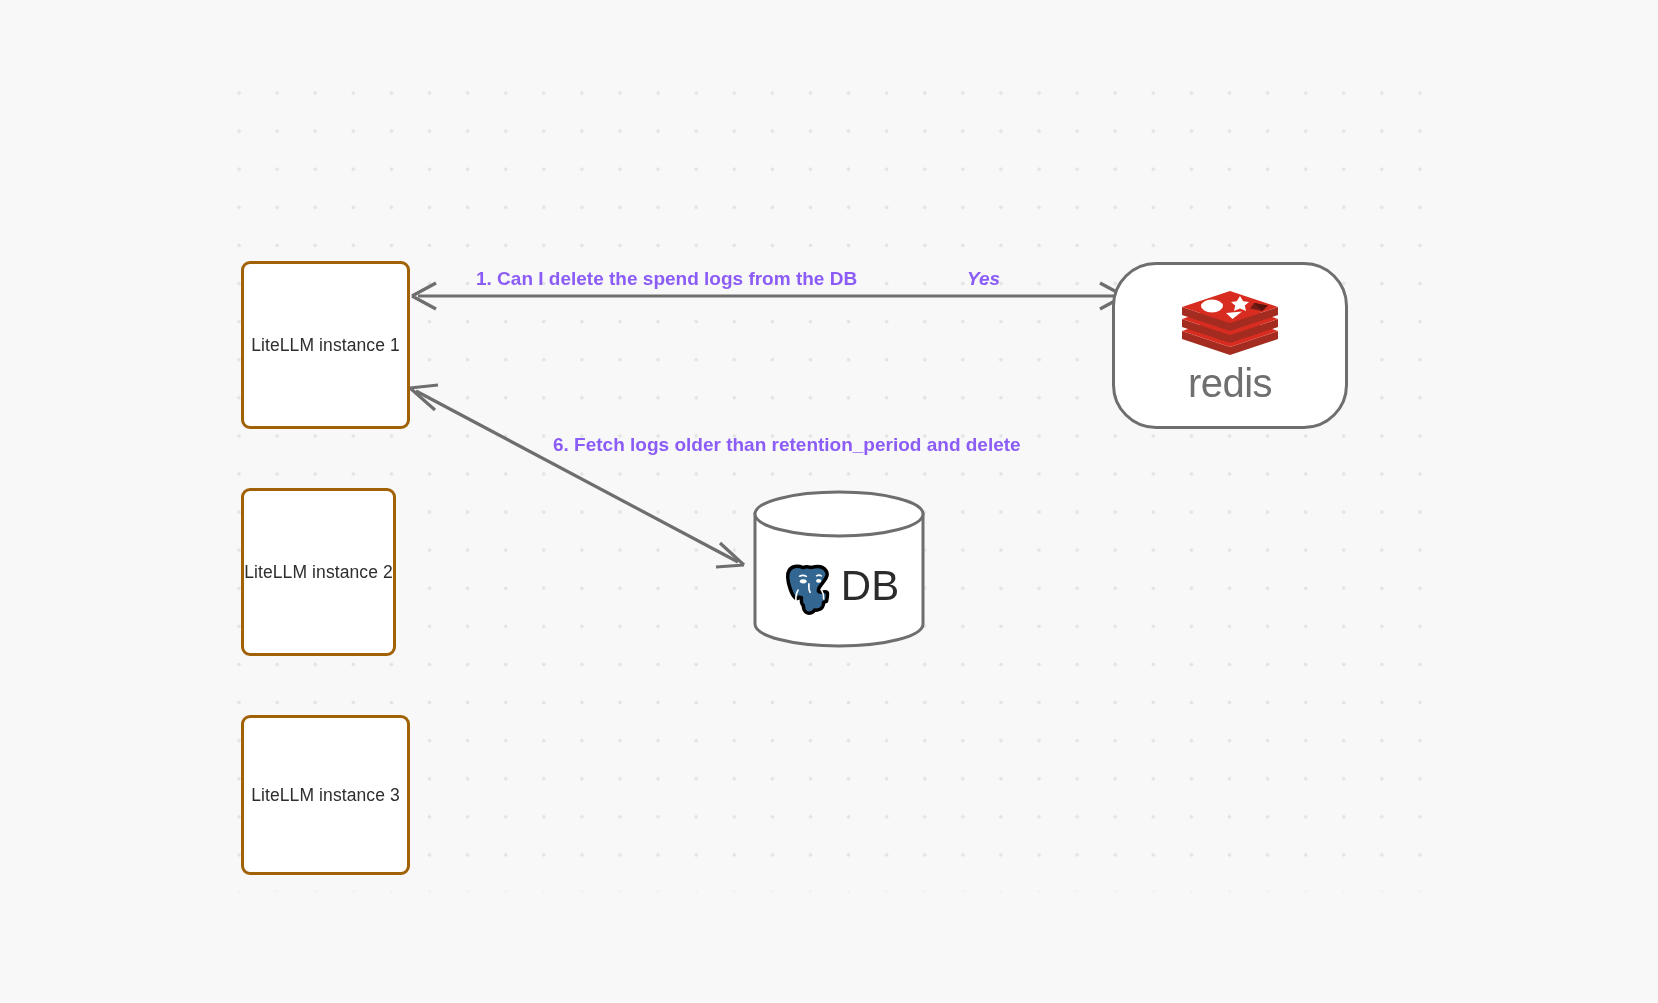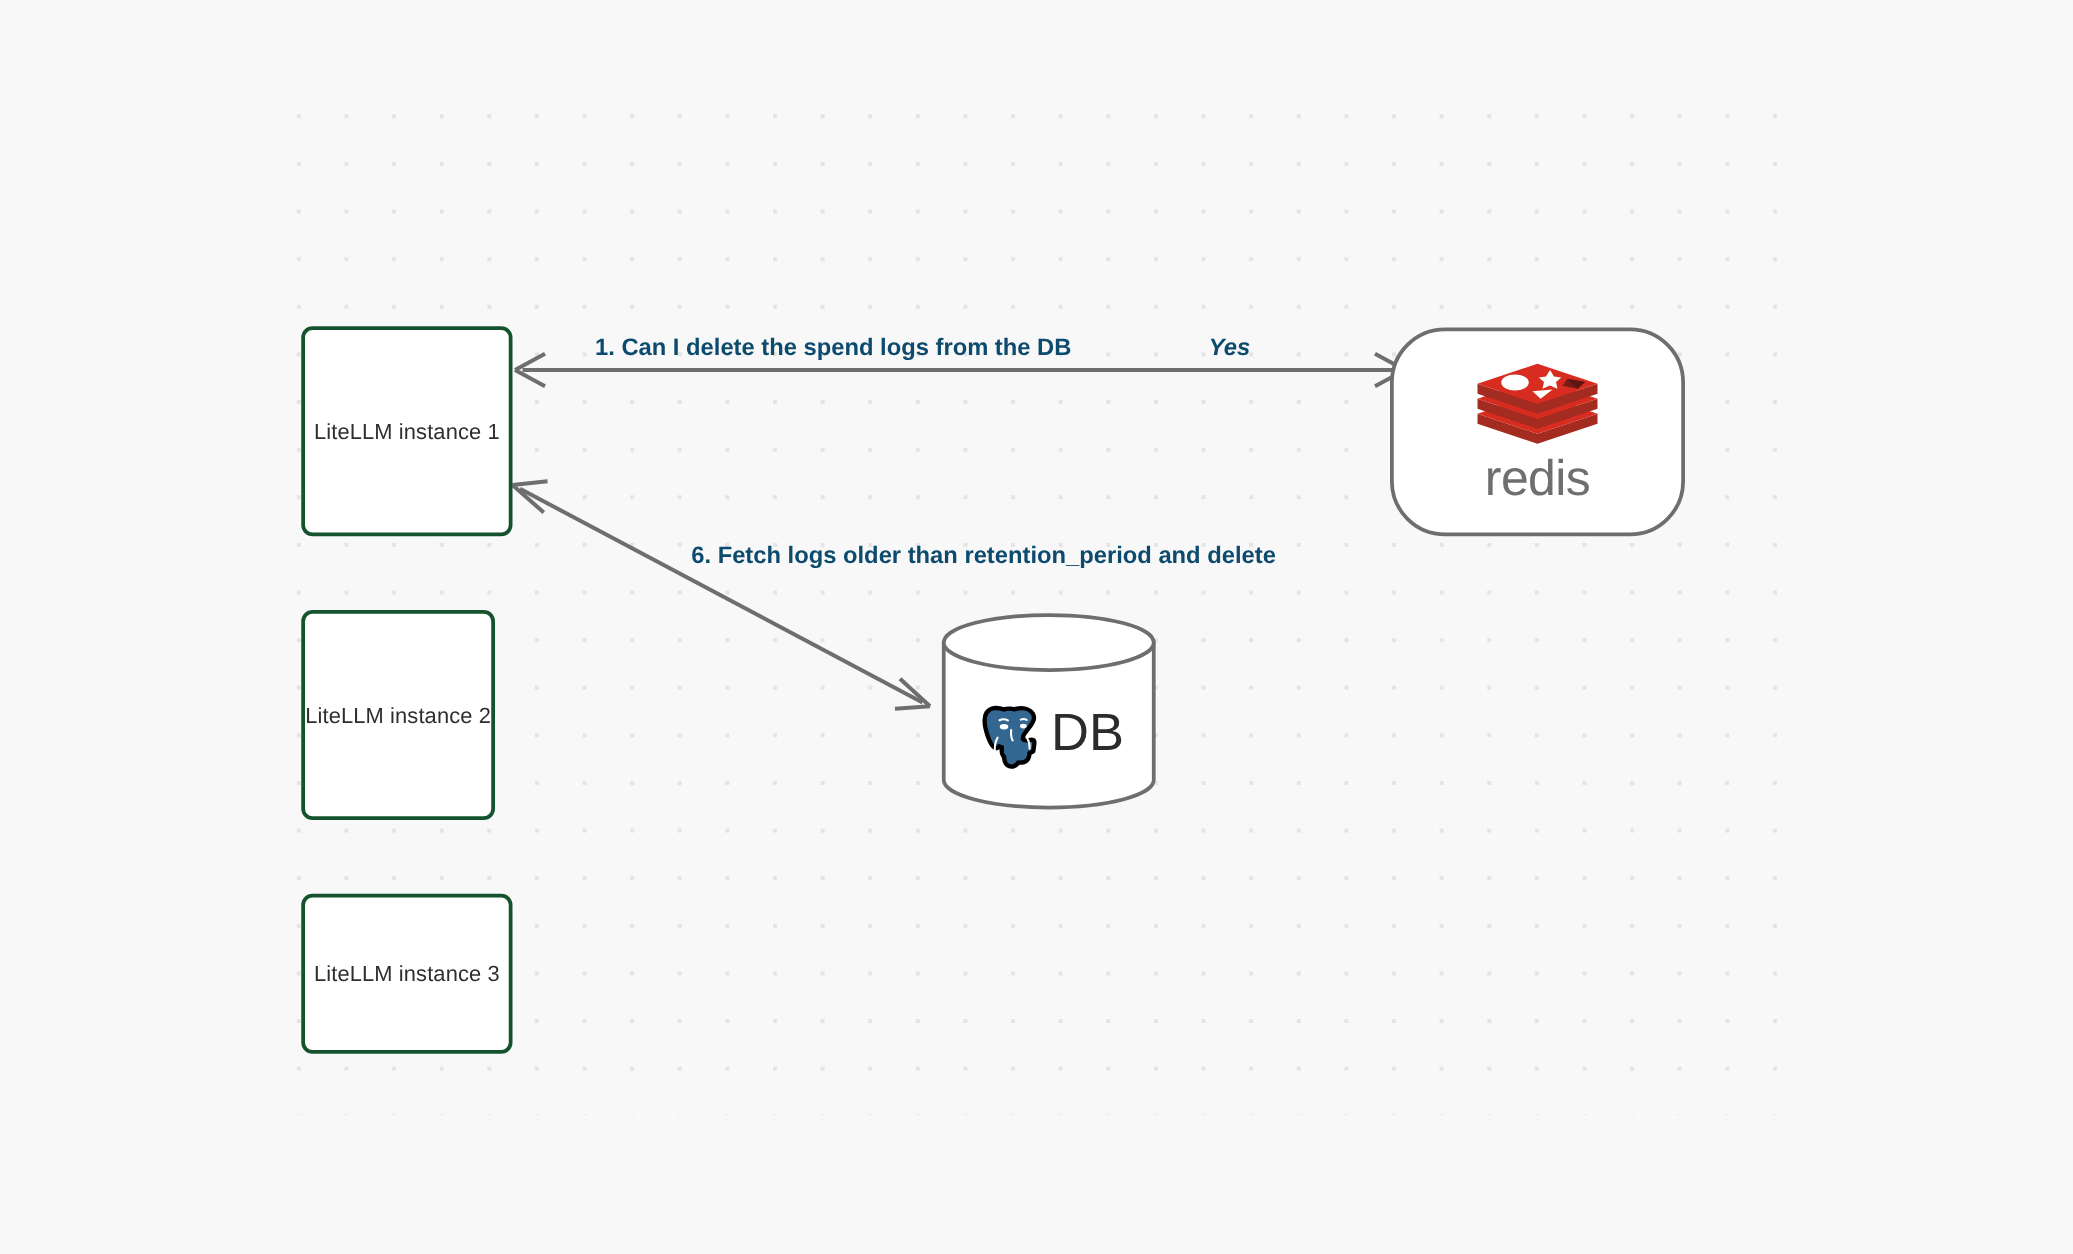--- a/index.html
+++ b/index.html
@@ -27,36 +27,36 @@
     height: 830px;
     background-image: radial-gradient(#e4e4e4 1.9px, transparent 2.0px);
     background-size: 38.1px 38.1px;
     background-position: 10px 12px;
     pointer-events: none;
   }
   
   .node-box {
     position: absolute;
     background: #ffffff;
-    border: 3px solid #14532d;
+    border: 3px solid #a16207;
     border-radius: 9px;
     display: flex;
     align-items: center;
     justify-content: center;
     box-sizing: border-box;
   }
   .node-label {
     font-size: 17.5px;
     color: #2e2e2e;
     letter-spacing: .1px;
     font-family: "Liberation Sans", sans-serif;
   }
   #node-litellm-1 { left: 241px; top: 261px; width: 169px; height: 168px; }
   #node-litellm-2 { left: 241px; top: 488px; width: 155px; height: 168px; }
-  #node-litellm-3 { left: 241px; top: 715px; width: 169px; height: 128px; }
+  #node-litellm-3 { left: 241px; top: 715px; width: 169px; height: 160px; }
 
   
   #node-redis {
     position: absolute;
     left: 1112px;
     top: 262px;
     width: 236px;
     height: 167px;
     background: #ffffff;
     border: 3px solid #6e6e6e;
@@ -110,21 +110,21 @@
     width: 1658px;
     height: 1003px;
     pointer-events: none;
   }
 
   
   .edge-label {
     position: absolute;
     font-size: 19px;
     font-weight: bold;
-    color: #0c4a6e;
+    color: #8b5cf6;
     white-space: nowrap;
     font-family: "Liberation Sans", sans-serif;
   }
   #label-edge-1 { left: 476px; top: 268px; }
   #label-edge-1-answer { left: 967px; top: 268px; font-style: italic; }
   #label-edge-2 { left: 553px; top: 434px; }
 </style>
 </head>
 <body>
 

